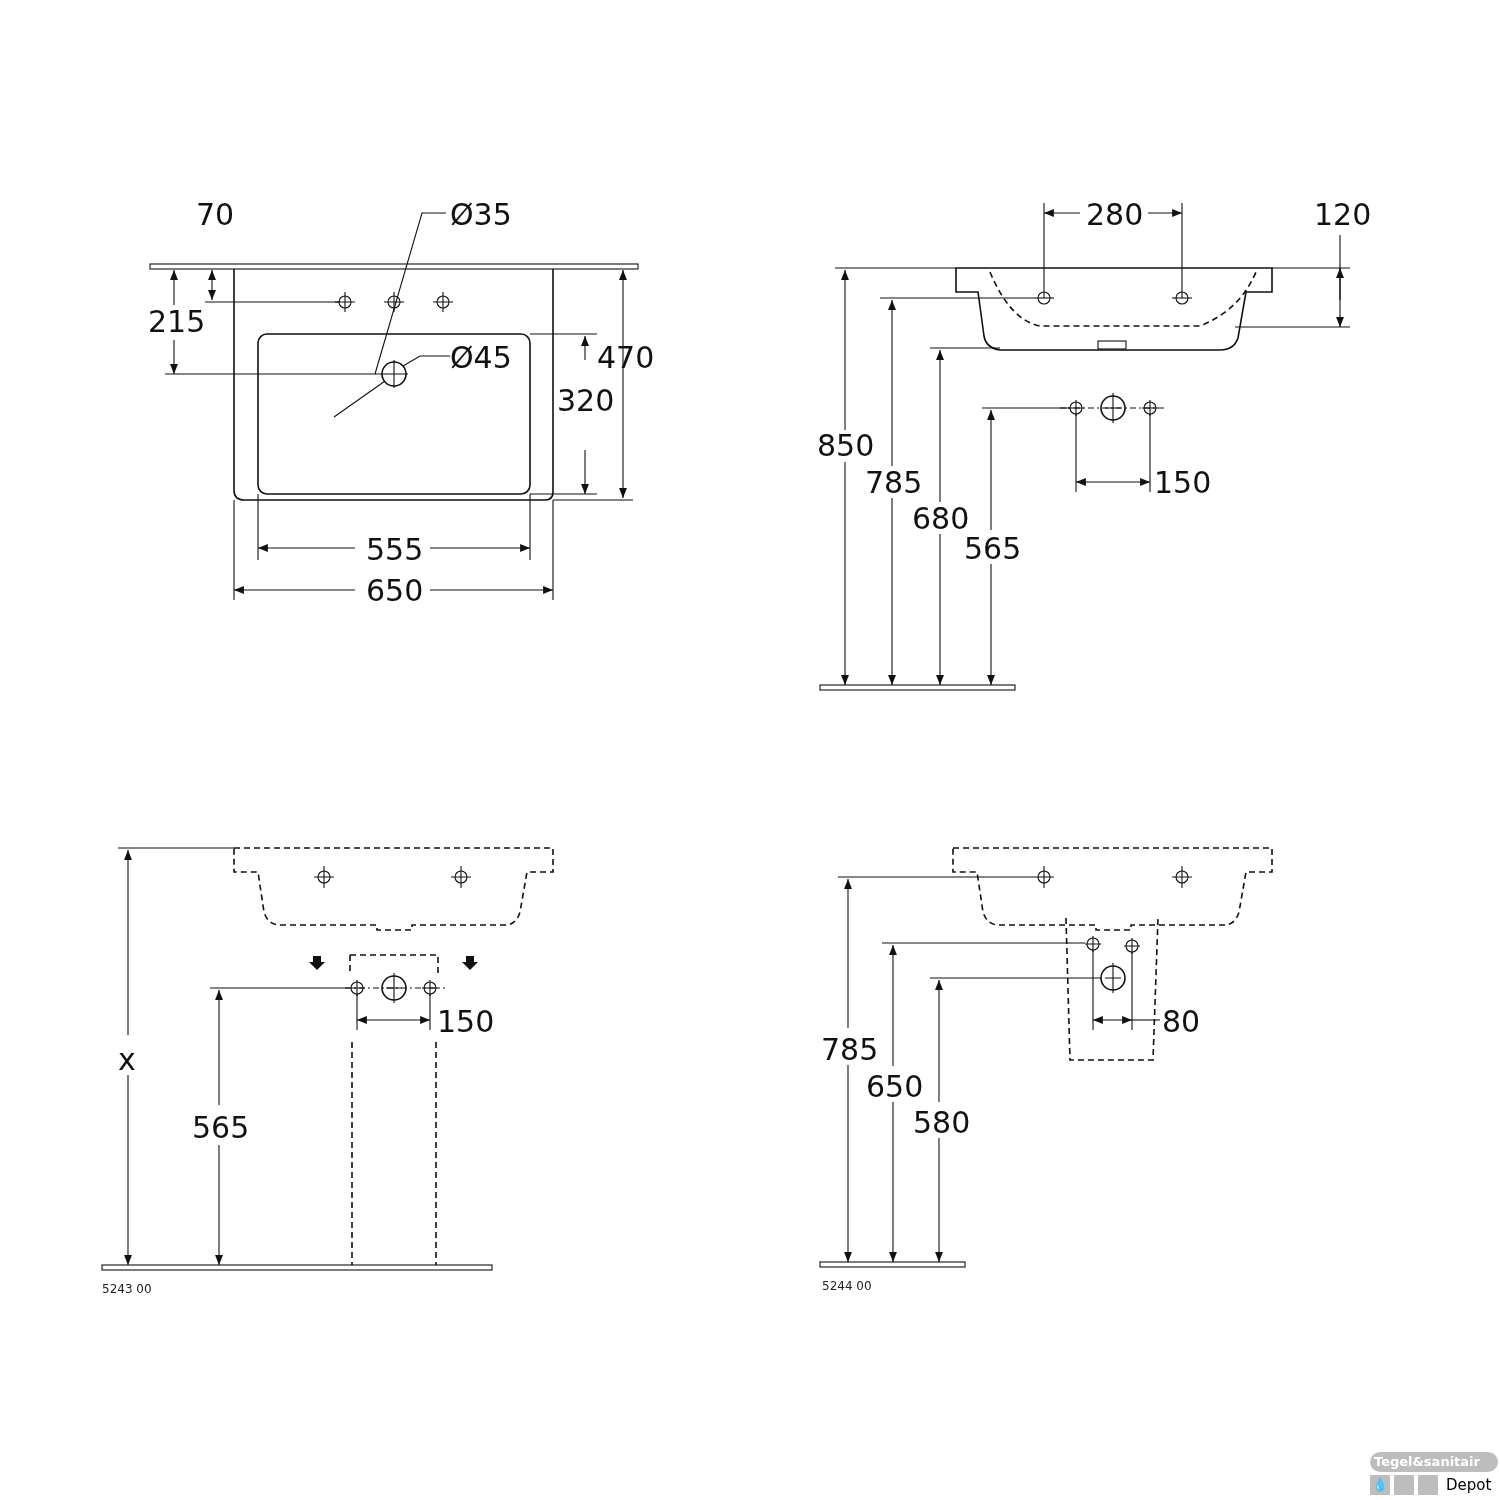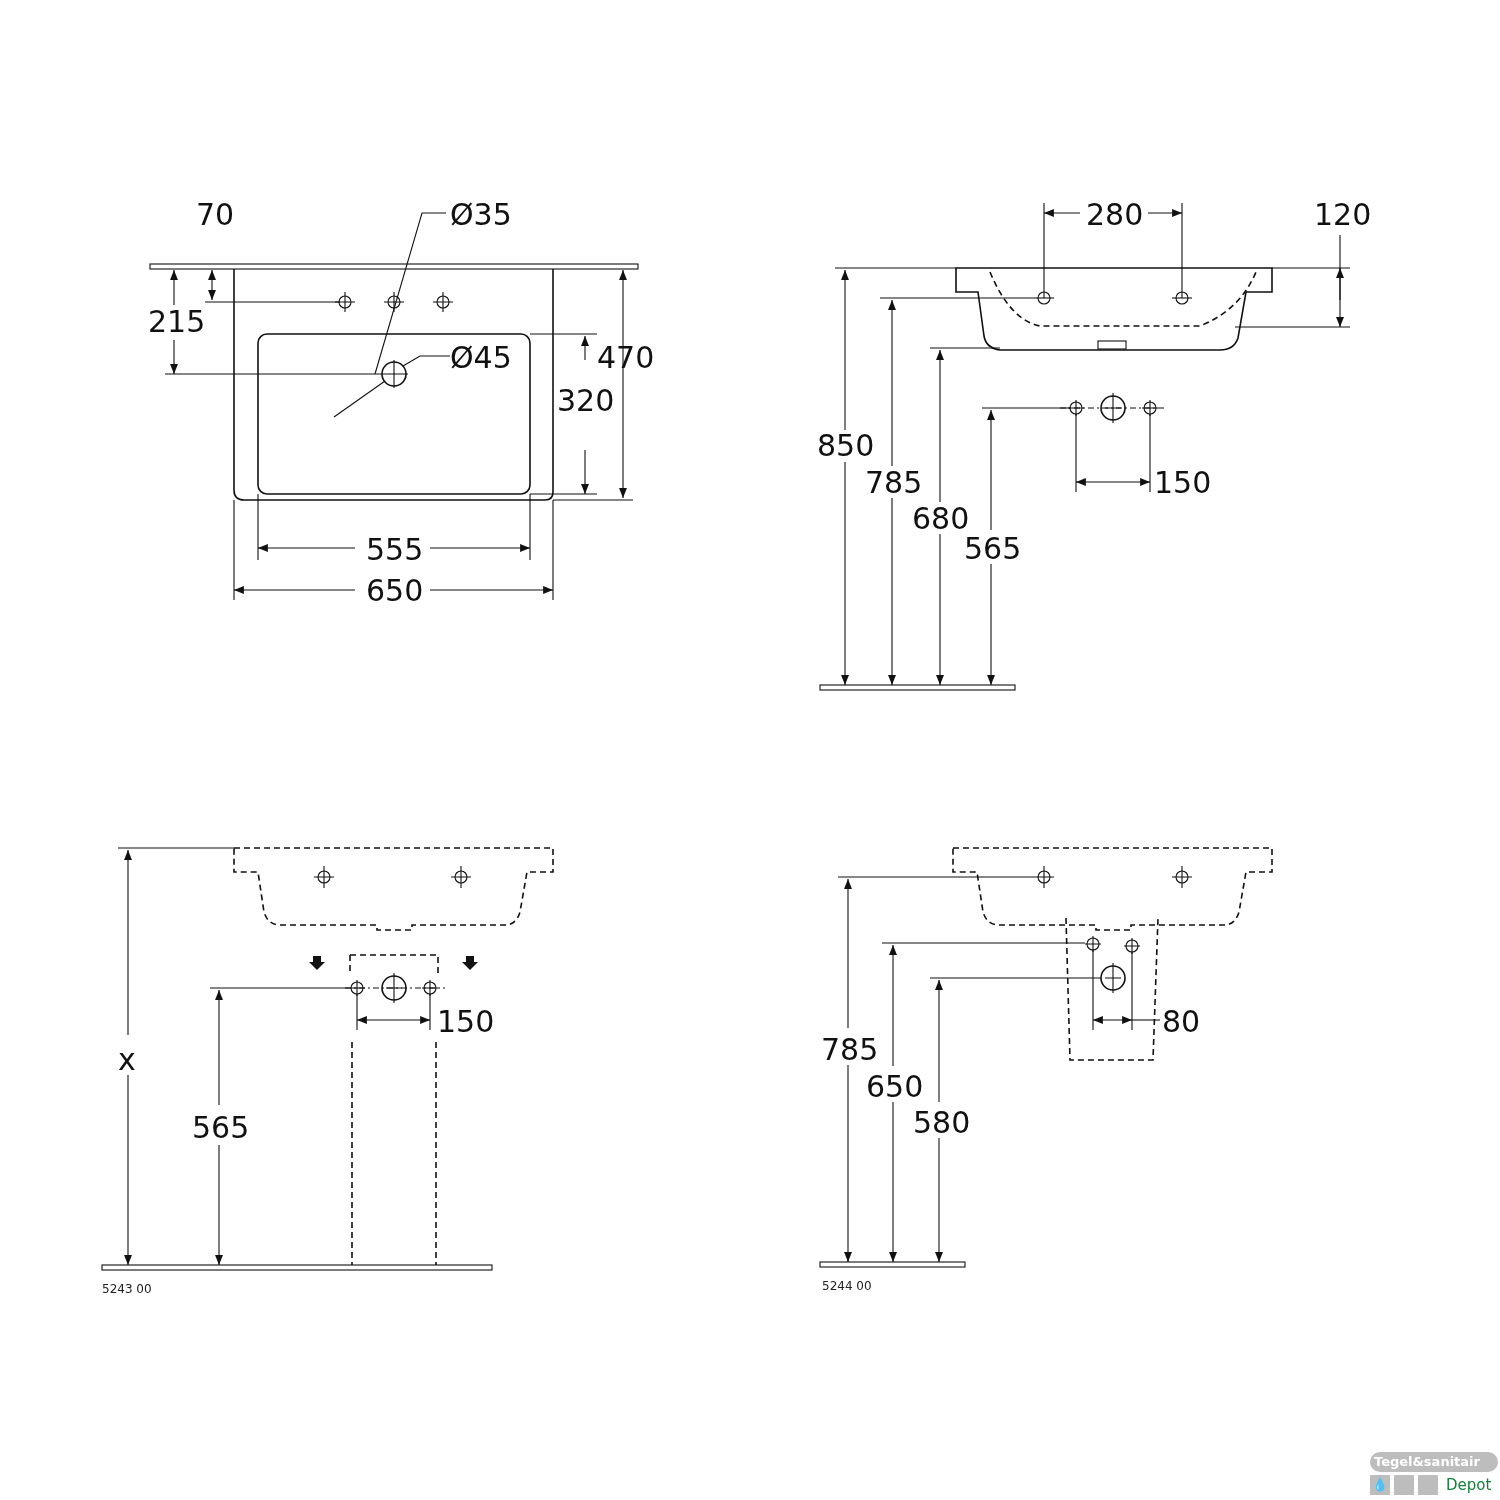--- a/index.html
+++ b/index.html
@@ -8,21 +8,21 @@
   .dim { font-family:"DejaVu Sans", sans-serif; font-size:30px; fill:#111; }
   .code { font-family:"DejaVu Sans", sans-serif; font-size:12px; fill:#222; }
   .ln { stroke:#111; stroke-width:1.6; fill:none; }
   .thin { stroke:#111; stroke-width:1.1; fill:none; }
   .dash { stroke:#111; stroke-width:1.6; fill:none; stroke-dasharray:6 4; }
   .cl { stroke:#111; stroke-width:1; fill:none; stroke-dasharray:6 3 2 3; }
   .wm { position:absolute; left:1370px; top:1452px; width:128px; height:44px; }
   .wm-top { background:#bdbdbd; color:#fff; font-weight:bold; font-size:13px; padding:1px 4px; font-family:"DejaVu Sans", sans-serif; height:18px; line-height:18px;border-radius:10px; }
   .wm-row { display:flex; gap:4px; margin-top:3px; align-items:center; }
   .wm-box { width:20px; height:20px; background:#bdbdbd; color:#fff; font-size:13px; text-align:center; line-height:20px; }
-  .wm-depot { color:#15803d; font-size:15px; margin-left:4px; font-family:"DejaVu Sans", sans-serif; }
+  .wm-depot { color:#000000; font-size:15px; margin-left:4px; font-family:"DejaVu Sans", sans-serif; }
 </style>
 </head>
 <body>
 
 <svg width="1500" height="1500" viewBox="0 0 1500 1500" xmlns="http://www.w3.org/2000/svg">
   <defs>
     <marker id="ah" viewBox="0 0 10 10" refX="10" refY="5" markerWidth="9" markerHeight="9" orient="auto-start-reverse">
       <path d="M0,1 L10,5 L0,9 z" fill="#111"></path>
     </marker>
   </defs>

